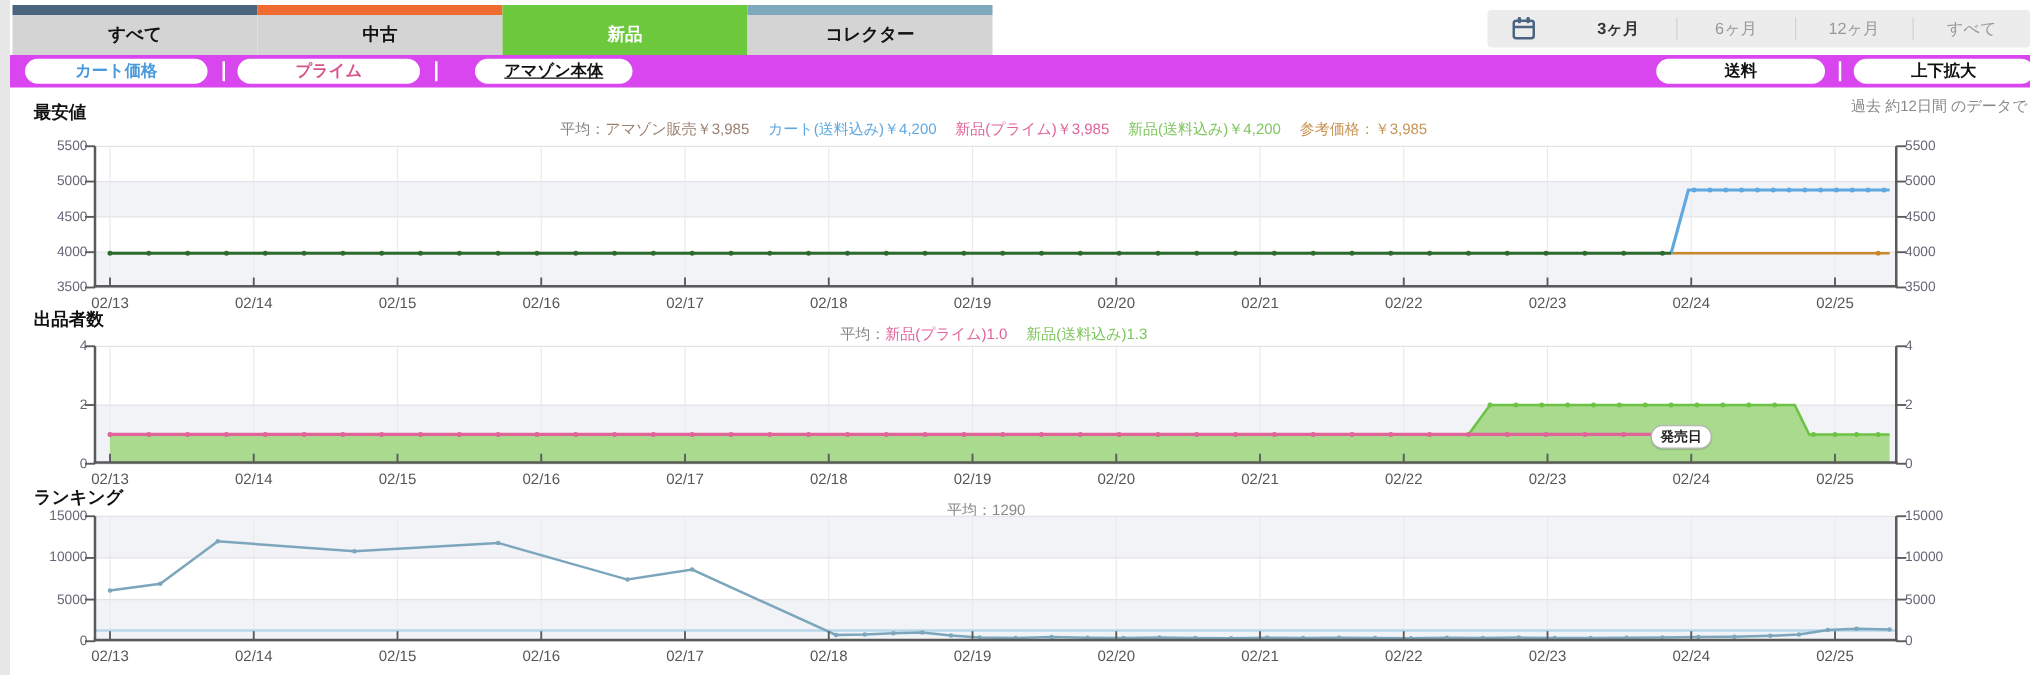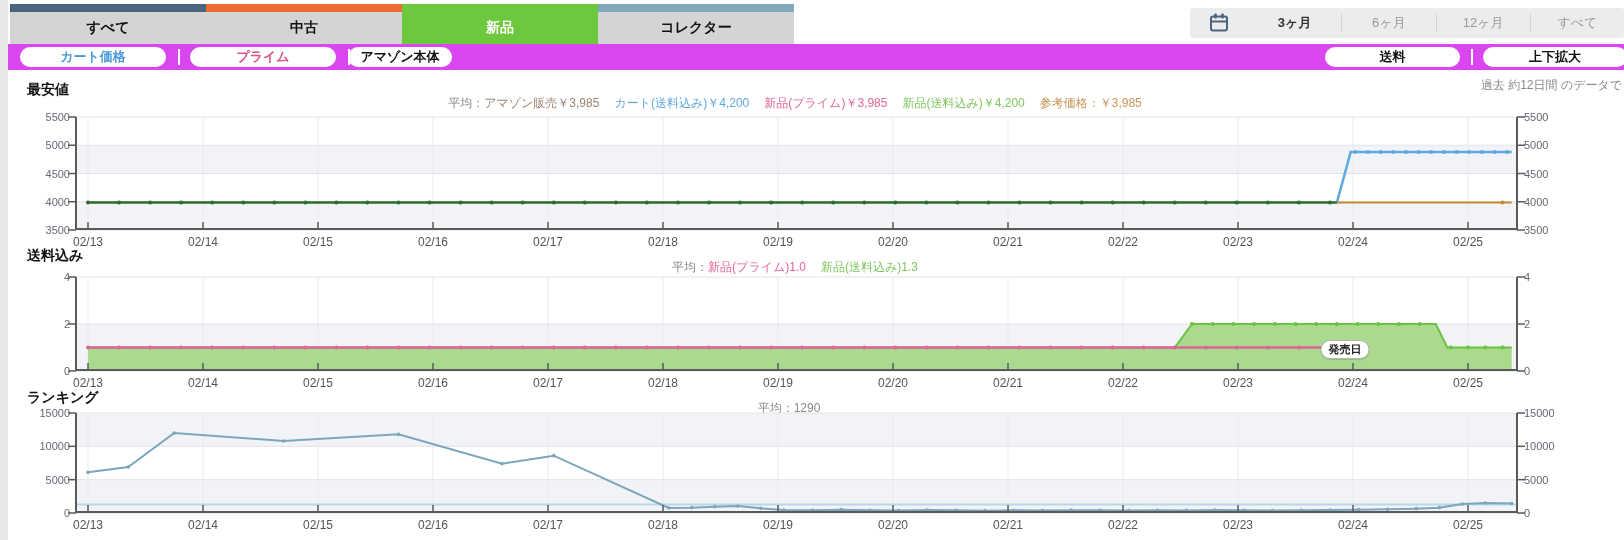--- a/index.html
+++ b/index.html
@@ -82,21 +82,21 @@
     <div class="rb-opt">12ヶ月</div>
     <div class="rb-sep"></div>
     <div class="rb-opt">すべて</div>
   </div>
 
   <div class="greenbar">
     <div class="pill" style="left: 12px; width: 146px; color: rgb(74, 153, 221);">カート価格</div>
     <div class="pill-sep" style="left:170px;"></div>
     <div class="pill" style="left: 182px; width: 146px; color: rgb(216, 84, 140);">プライム</div>
     <div class="pill-sep" style="left:340px;"></div>
-    <div class="pill" style="left: 340px; width: 104px; color: rgb(17, 17, 17);">アマゾン本体</div>
+    <div class="pill" style="left: 372px; width: 126px; color: rgb(17, 17, 17); text-decoration: underline;">アマゾン本体</div>
     <div class="pill" style="left: 1317px; width: 135px; color: rgb(17, 17, 17);">送料</div>
     <div class="pill-sep" style="left:1463px;"></div>
     <div class="pill" style="left: 1475px; width: 144px; color: rgb(17, 17, 17);">上下拡大</div>
   </div>
 
   <div class="notice">過去 約12日間 のデータで</div>
 
   <div id="charts">
       <div class="chart-title" style="top: 81px;">最安値</div>
       <div class="chart-legend" style="top: 95px;"><span class="nogap" style="color: rgb(136, 136, 136);">平均：</span><span style="color: rgb(155, 129, 112);">アマゾン販売￥3,985</span><span style="color: rgb(95, 168, 224);">カート(送料込み)￥4,200</span><span style="color: rgb(224, 100, 154);">新品(プライム)￥3,985</span><span style="color: rgb(124, 198, 92);">新品(送料込み)￥4,200</span><span style="color: rgb(200, 148, 85);">参考価格：￥3,985</span></div>
@@ -224,21 +224,21 @@
         <line x1="473" y1="105" x2="473" y2="112" stroke="#5a5a5a" stroke-width="1.5"></line>
         <line x1="588" y1="105" x2="588" y2="112" stroke="#5a5a5a" stroke-width="1.5"></line>
         <line x1="703" y1="105" x2="703" y2="112" stroke="#5a5a5a" stroke-width="1.5"></line>
         <line x1="818" y1="105" x2="818" y2="112" stroke="#5a5a5a" stroke-width="1.5"></line>
         <line x1="933" y1="105" x2="933" y2="112" stroke="#5a5a5a" stroke-width="1.5"></line>
         <line x1="1048" y1="105" x2="1048" y2="112" stroke="#5a5a5a" stroke-width="1.5"></line>
         <line x1="1163" y1="105" x2="1163" y2="112" stroke="#5a5a5a" stroke-width="1.5"></line>
         <line x1="1278" y1="105" x2="1278" y2="112" stroke="#5a5a5a" stroke-width="1.5"></line>
         <line x1="1393" y1="105" x2="1393" y2="112" stroke="#5a5a5a" stroke-width="1.5"></line>
       </svg>
-      <div class="chart-title" style="top: 247px;">送料込み</div>
+      <div class="chart-title" style="top: 247px;">出品者数</div>
       <div class="chart-legend" style="top: 259px;"><span class="nogap" style="color: rgb(136, 136, 136);">平均：</span><span style="color: rgb(224, 100, 154);">新品(プライム)1.0</span><span style="color: rgb(124, 198, 92);">新品(送料込み)1.3</span></div>
       <div class="ylab left" style="top: 365px; left: 20px;">0</div>
       <div class="ylab right" style="top: 365px; left: 1524px;">0</div>
       <div class="ylab left" style="top: 318px; left: 20px;">2</div>
       <div class="ylab right" style="top: 318px; left: 1524px;">2</div>
       <div class="ylab left" style="top: 271px; left: 20px;">4</div>
       <div class="ylab right" style="top: 271px; left: 1524px;">4</div>
       <div class="xlab" style="top: 376px; left: 53px;">02/13</div>
       <div class="xlab" style="top: 376px; left: 168px;">02/14</div>
       <div class="xlab" style="top: 376px; left: 283px;">02/15</div>

